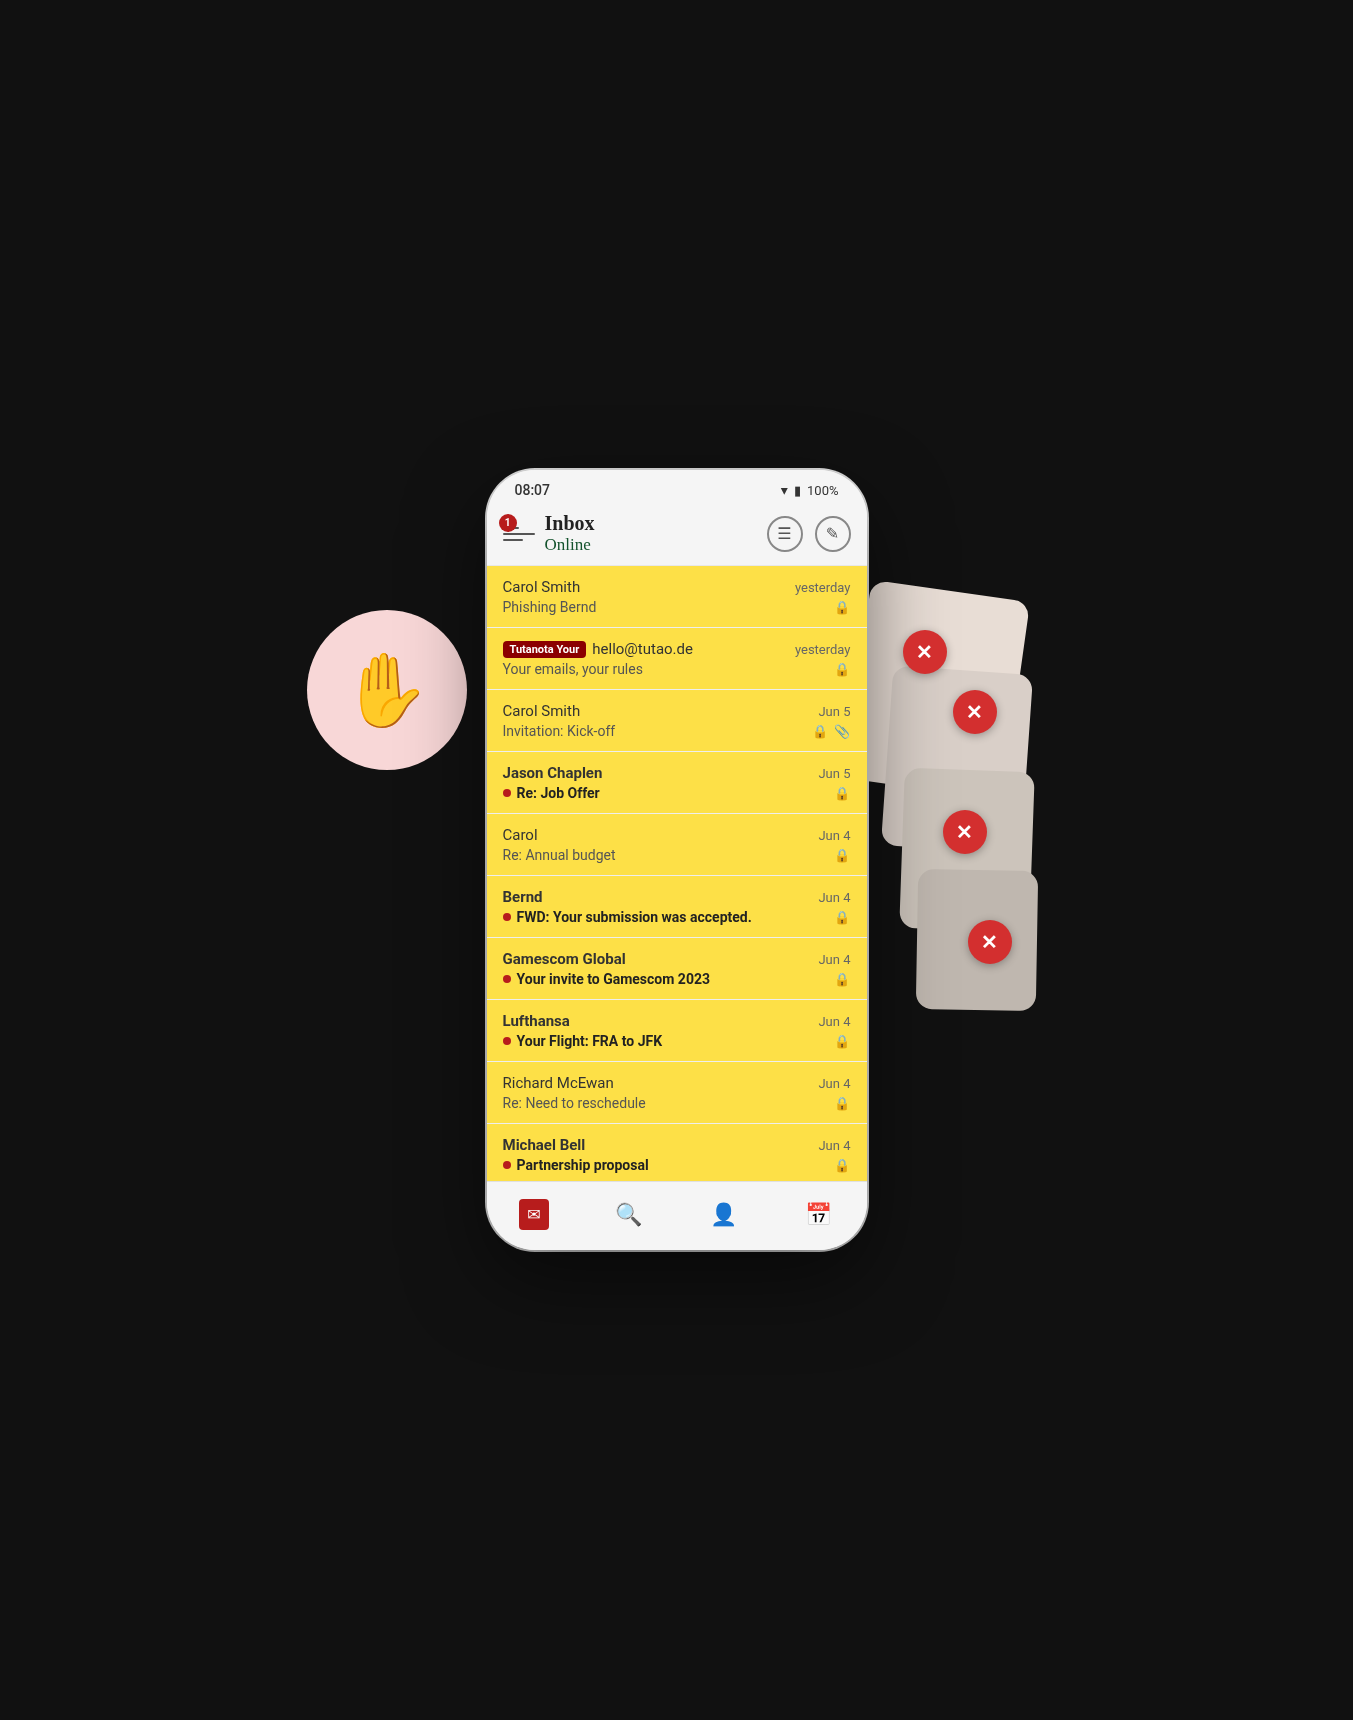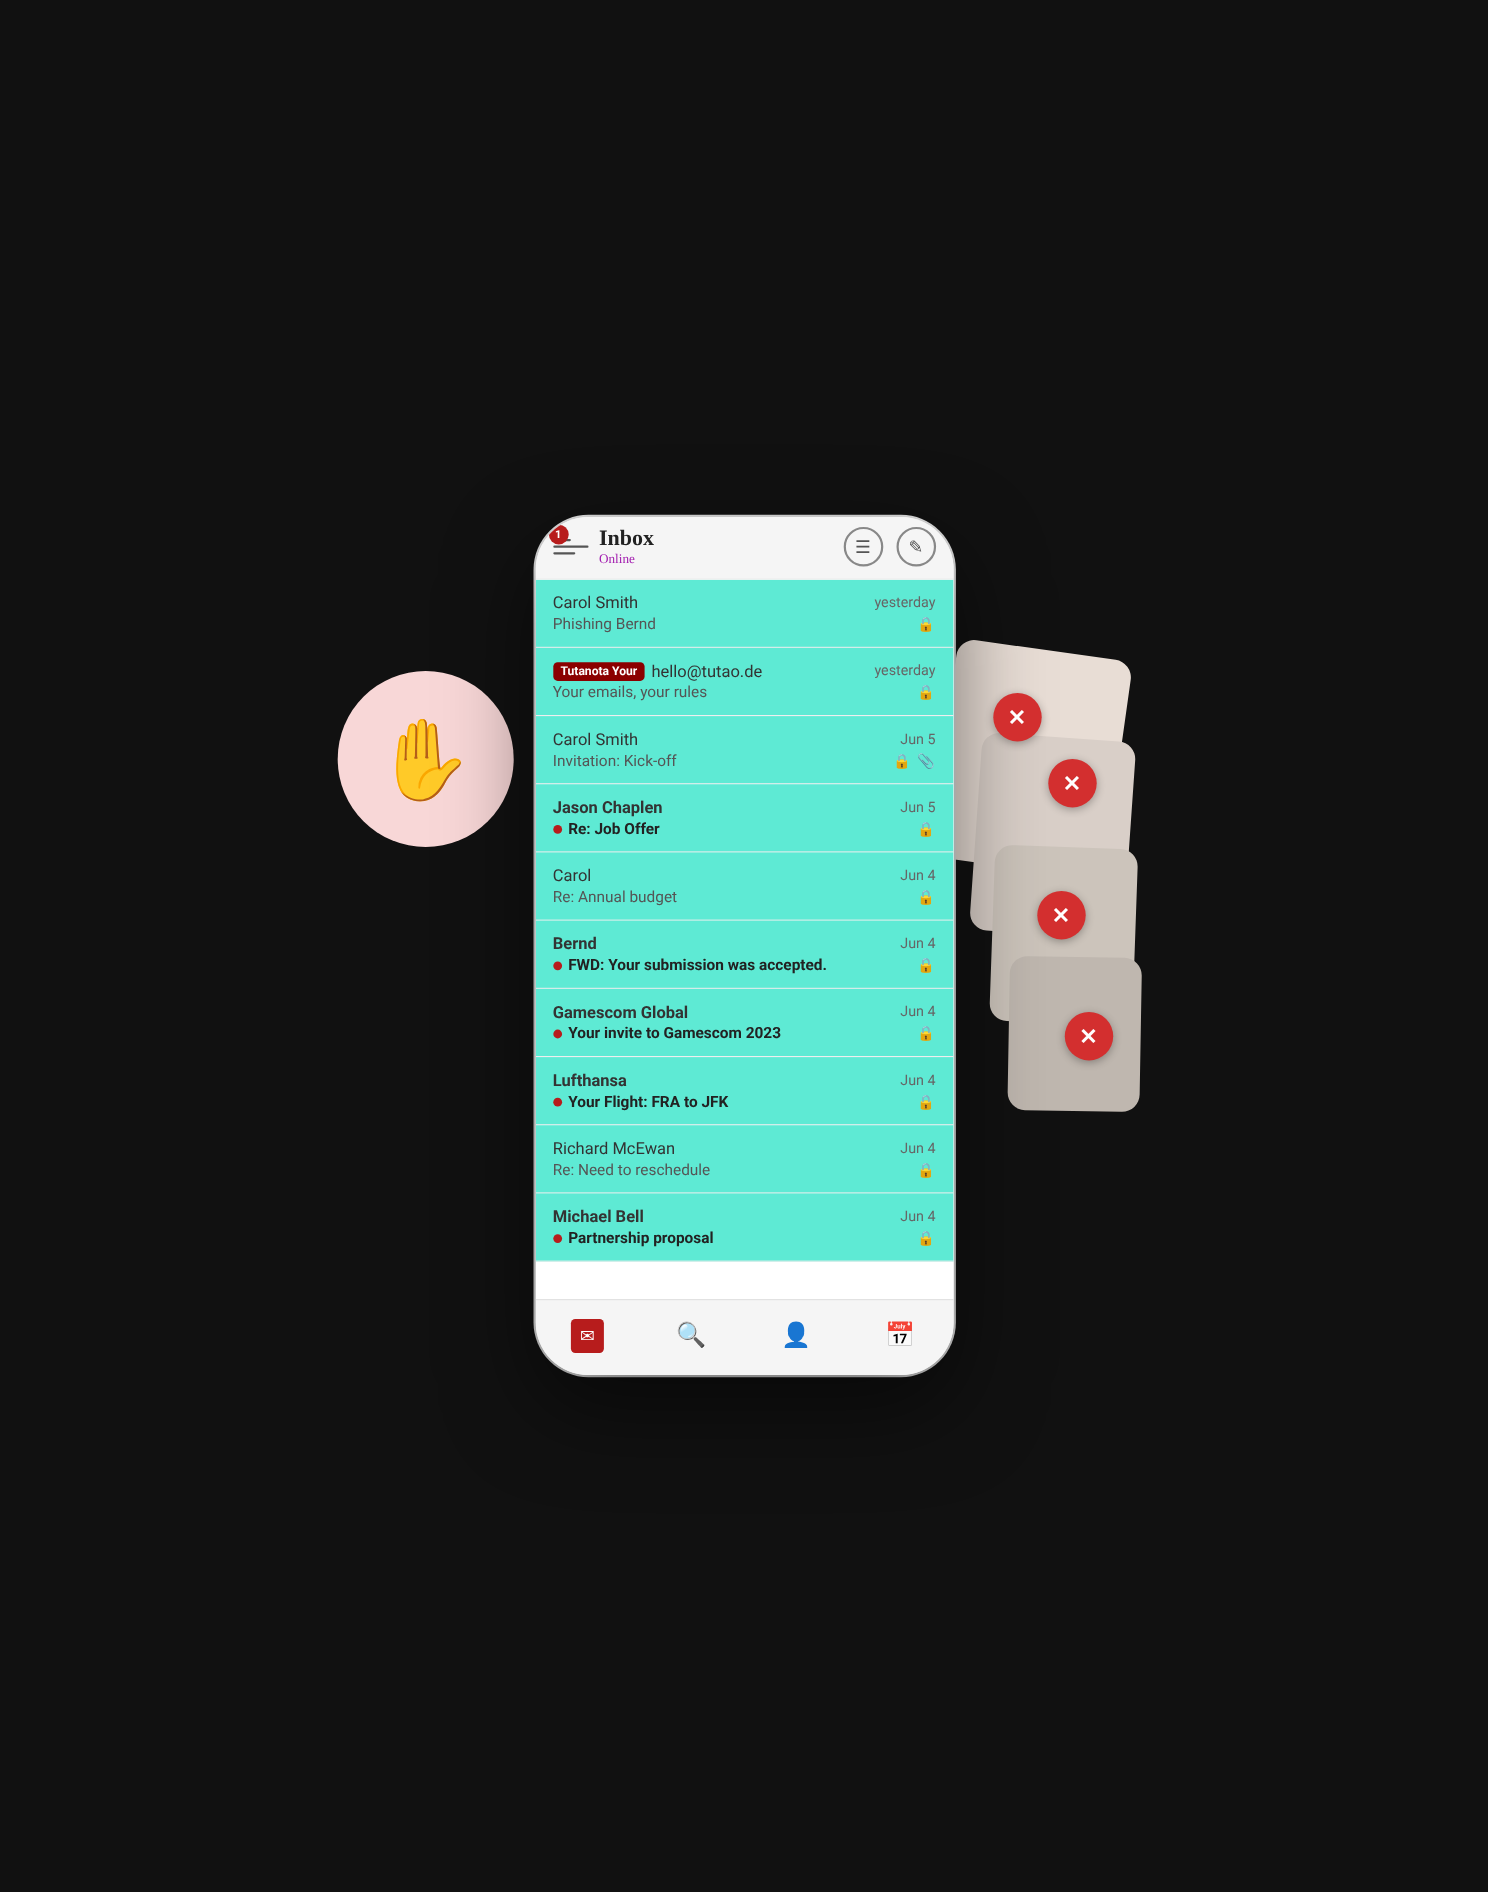--- a/index.html
+++ b/index.html
@@ -179,22 +179,22 @@
       flex: 1;
       padding-left: 10px;
       font-family: Liberation Serif, serif;
     }
     .inbox-title {
       font-size: 20px;
       font-weight: 700;
       color: #222;
     }
     .online-status {
-      font-size: 12px;
-      color: #a21caf;
+      font-size: 17px;
+      color: #14532d;
     }
     .header-actions {
       display: flex;
       gap: 12px;
     }
     .action-btn {
       width: 36px;
       height: 36px;
       border-radius: 50%;
       border: 2px solid #888;
@@ -211,21 +211,21 @@
       flex: 1;
       overflow-y: auto;
       background: white;
     }
     .email-item {
       display: flex;
       flex-direction: column;
       padding: 12px 16px;
       border-bottom: 1px solid #eee;
       cursor: pointer;
-      background: #5eead4;
+      background: #fde047;
     }
     .email-row-top {
       display: flex;
       justify-content: space-between;
       align-items: center;
       margin-bottom: 3px;
     }
     .sender-name {
       font-size: 15px;
       color: #333;
@@ -347,20 +347,28 @@
   </div>
 
   <div class="delete-btn delete-btn-1" style="position:absolute; z-index:10;">✕</div>
   <div class="delete-btn delete-btn-2" style="position:absolute; z-index:10;">✕</div>
   <div class="delete-btn delete-btn-3" style="position:absolute; z-index:10;">✕</div>
   <div class="delete-btn delete-btn-4" style="position:absolute; z-index:10;">✕</div>
 
   <div class="phone">
     <div class="phone-content">
 
+      <div class="status-bar">
+        <span class="status-time">08:07</span>
+        <div class="status-icons">
+          <span class="wifi-icon">▾</span>
+          <span>▮</span>
+          <span>100%</span>
+        </div>
+      </div>
 
       <div class="header">
         <div class="menu-btn">
           <div class="badge-red">1</div>
           <div class="menu-line"></div>
           <div class="menu-line"></div>
           <div class="menu-line" style="width:20px"></div>
         </div>
         <div class="header-title-area">
           <div class="inbox-title">Inbox</div>

